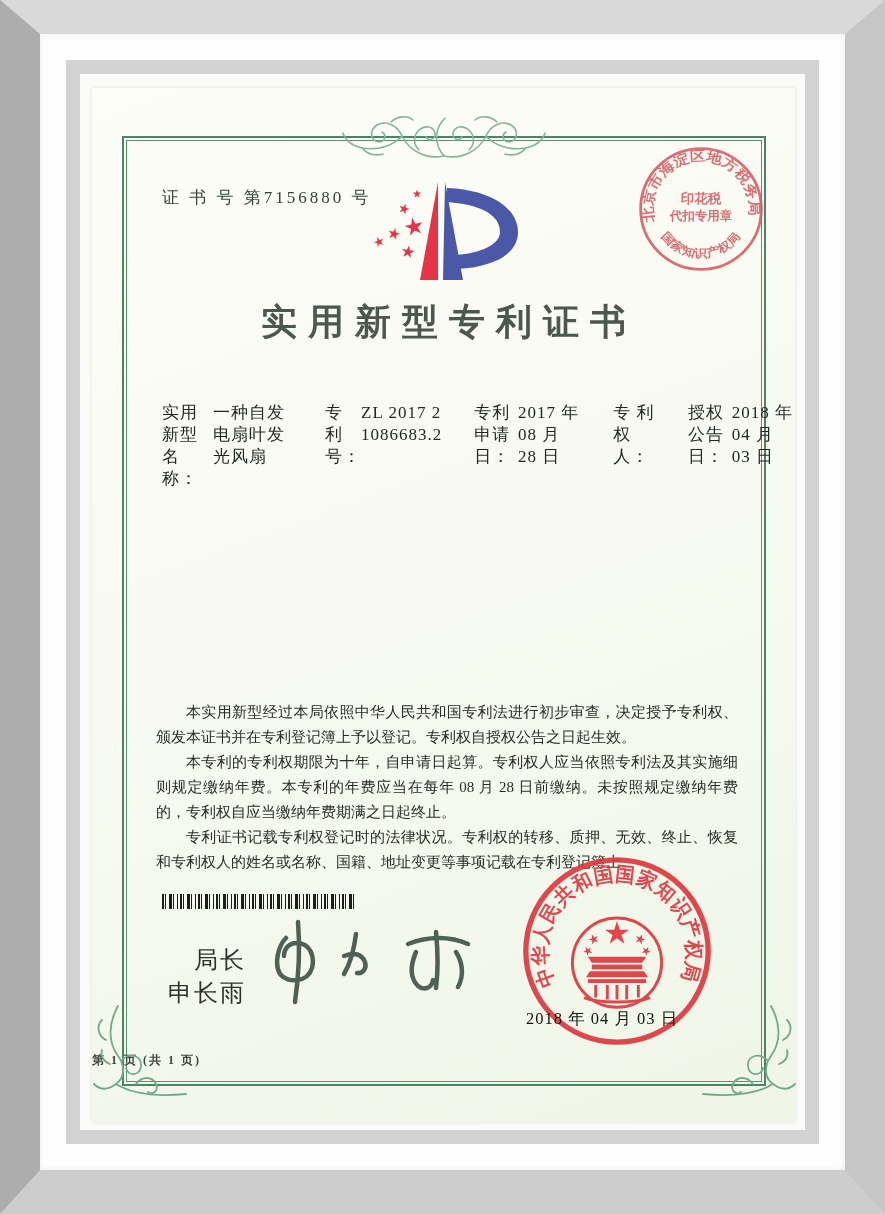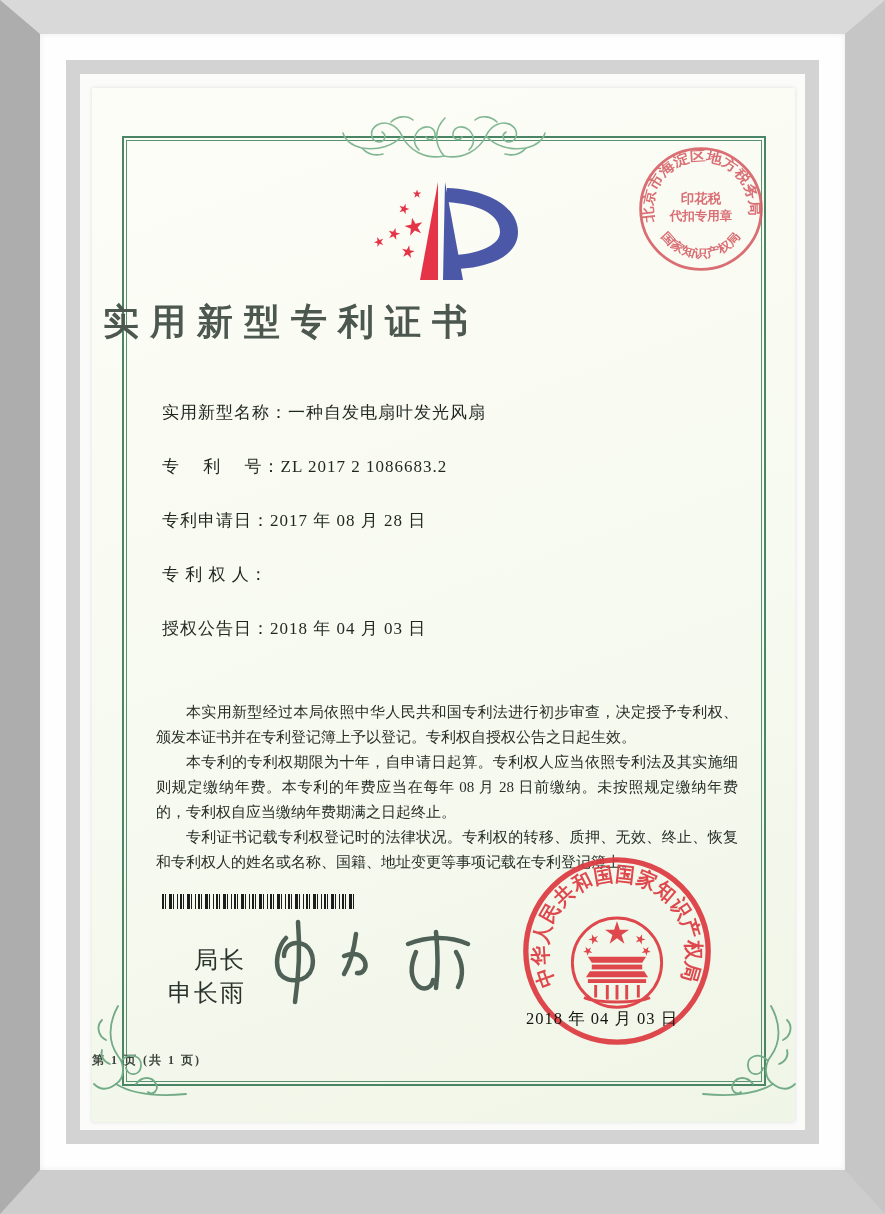--- a/index.html
+++ b/index.html
@@ -27,24 +27,24 @@
   .ornament { position:absolute; z-index:3; }
   .ornament-top { left:50%; top:22px; transform:translateX(-50%); }
   .ornament-bl { left:-4px; top:912px; }
   .ornament-br { right:-6px; top:912px; transform:scaleX(-1); }
 
   .cert-number { position:absolute; left:70px; top:98px; font-size:17px; letter-spacing:3px;
                  color:#33413a; }
 
   .logo { position:absolute; left:50%; top:90px; transform:translateX(-50%); }
 
-  .cert-title { position:absolute; left:0; right:0; top:210px; text-align:left;
+  .cert-title { position:absolute; left:0; right:0; top:210px; text-align:center;
                 font-size:36px; font-weight:600; letter-spacing:11px; color:#4b574f; text-indent:11px; }
 
-  .fields { position:absolute; left:70px; top:314px; display:flex; flex-direction:column;
+  .fields { position:absolute; left:70px; top:314px; display:flex; flex-direction:row;
             gap:32px; font-size:17px; color:#1f2620; }
   .field-row { display:flex; line-height:22px; letter-spacing:1px; }
 
   .paragraphs { position:absolute; left:64px; top:612px; width:582px; font-size:15px;
                 line-height:25px; color:#262e28; text-align:justify; }
   .paragraphs p { text-indent:2em; }
 
   .barcode { position:absolute; left:70px; top:806px; width:192px; height:15px;
              background:repeating-linear-gradient(90deg,
                #1c1c1c 0 2px, transparent 2px 3px,
@@ -117,20 +117,21 @@
         <path d="M30,6 C20,24 20,42 30,56 C37,65 37,78 28,84"></path>
         <path d="M28,84 C20,90 12,90 6,84"></path>
         <path d="M28,84 C44,94 66,97 98,94"></path>
         <path d="M34,60 C42,52 54,56 53,66 C52,76 40,77 38,68"></path>
         <path d="M18,40 C10,36 8,26 14,20"></path>
         <path d="M48,84 C54,76 64,76 68,84 C71,90 65,96 60,92"></path>
         <path d="M22,64 C16,62 12,56 14,50"></path>
       </g>
     </svg>
 
+    <div class="cert-number">证 书 号 第7156880 号</div>
 
     <svg class="logo" width="172" height="112" viewBox="0 0 172 112">
       <g>
         <g fill="#e53448">
           <path transform="translate(59,16) scale(0.45)" d="M0,-10 L2.25,-3.09 L9.51,-3.09 L3.63,1.18 L5.88,8.09 L0,3.82 L-5.88,8.09 L-3.63,1.18 L-9.51,-3.09 L-2.25,-3.09 Z"></path>
           <path transform="translate(46,31) scale(0.55) rotate(18)" d="M0,-10 L2.25,-3.09 L9.51,-3.09 L3.63,1.18 L5.88,8.09 L0,3.82 L-5.88,8.09 L-3.63,1.18 L-9.51,-3.09 L-2.25,-3.09 Z"></path>
           <path transform="translate(56,49) scale(0.95) rotate(-12)" d="M0,-10 L2.25,-3.09 L9.51,-3.09 L3.63,1.18 L5.88,8.09 L0,3.82 L-5.88,8.09 L-3.63,1.18 L-9.51,-3.09 L-2.25,-3.09 Z"></path>
           <path transform="translate(36,56) scale(0.62) rotate(14)" d="M0,-10 L2.25,-3.09 L9.51,-3.09 L3.63,1.18 L5.88,8.09 L0,3.82 L-5.88,8.09 L-3.63,1.18 L-9.51,-3.09 L-2.25,-3.09 Z"></path>
           <path transform="translate(21,64) scale(0.52) rotate(-20)" d="M0,-10 L2.25,-3.09 L9.51,-3.09 L3.63,1.18 L5.88,8.09 L0,3.82 L-5.88,8.09 L-3.63,1.18 L-9.51,-3.09 L-2.25,-3.09 Z"></path>
           <path transform="translate(50,74) scale(0.68) rotate(10)" d="M0,-10 L2.25,-3.09 L9.51,-3.09 L3.63,1.18 L5.88,8.09 L0,3.82 L-5.88,8.09 L-3.63,1.18 L-9.51,-3.09 L-2.25,-3.09 Z"></path>

